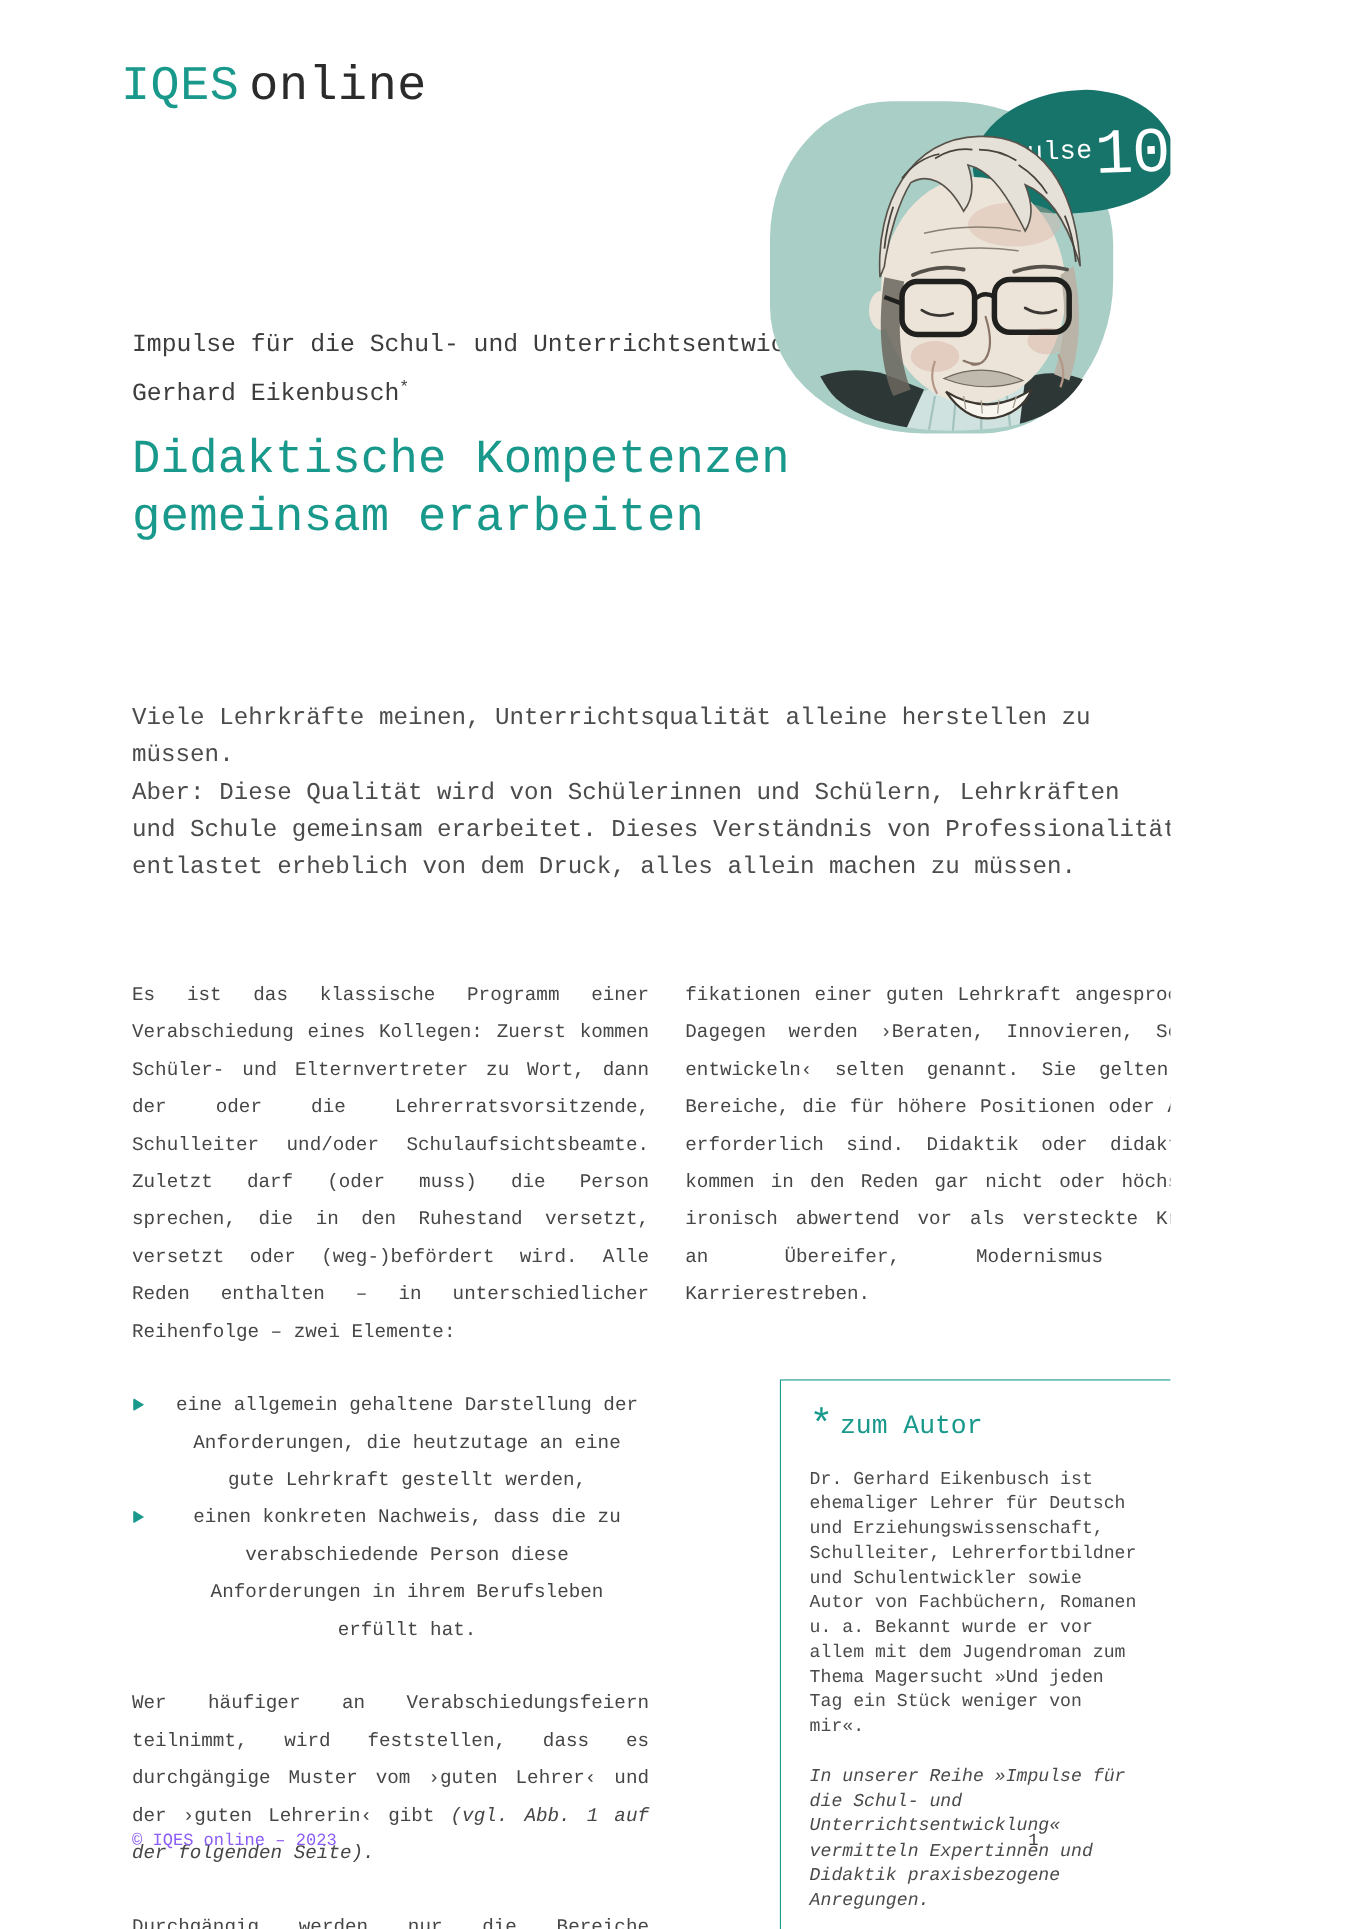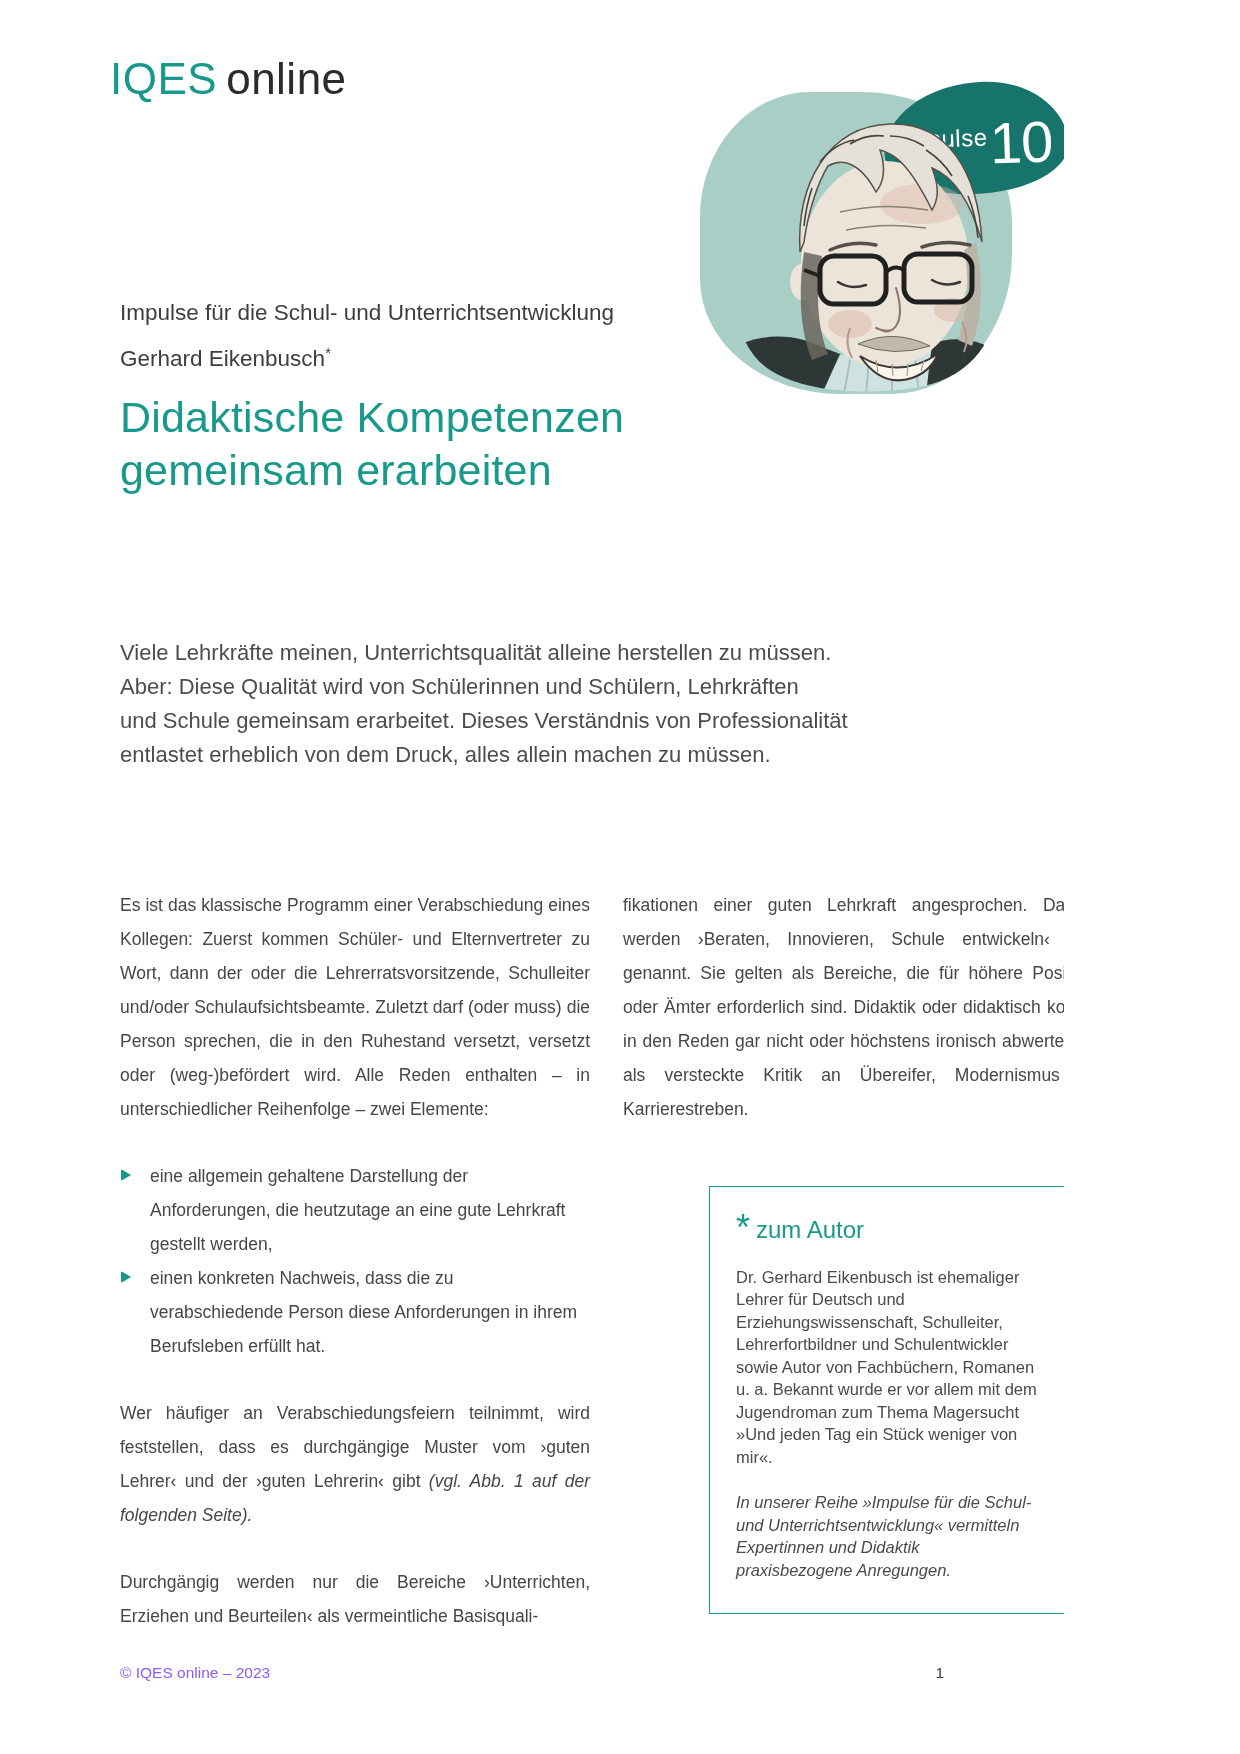--- a/index.html
+++ b/index.html
@@ -1,20 +1,20 @@
 <!DOCTYPE html>
 <html lang="de"><head>
 <meta charset="utf-8">
 <style>
   html,body{margin:0;padding:0;background:#ffffff;}
   .page{
     position:relative;
     width:1064px;height:1754px;
     background:#ffffff;
-    font-family:Liberation Sans, sans-serif;
+    font-family:Liberation Mono, monospace;
     color:#454545;
     overflow:hidden;
   }
   
   .logo{position:absolute;left:110px;top:54px;font-size:44px;letter-spacing:.5px;white-space:nowrap;}
   .logo .iqes{color:#18998b;}
   .logo .online{color:#2b2b2b;margin-left:9px;}
   
   .portrait-blob{
     position:absolute;left:700px;top:92px;width:312px;height:302px;
@@ -41,21 +41,21 @@
   .lead{position:absolute;left:120px;top:636px;width:960px;font-size:22px;line-height:34px;color:#4c4c4c;}
   
   .columns{
     position:absolute;left:120px;top:888px;width:1006px;
     display:grid;grid-template-columns:470px 491px;column-gap:33px;
     font-size:17.5px;line-height:34px;color:#464646;
   }
   .columns p{margin:0 0 33px 0;text-align:justify;}
   .columns p.last{margin-bottom:0;}
   .bullet-list{list-style:none;margin:0 0 33px 0;padding:0;}
-  .bullet-list li{position:relative;padding-left:30px;text-align:left;}
+  .bullet-list li{position:relative;padding-left:30px;text-align:center;}
   .bullet-tri{
     position:absolute;left:1px;top:10px;width:0;height:0;
     border-left:10px solid #18998b;border-top:6.5px solid transparent;border-bottom:6.5px solid transparent;
     border-radius:2px;
   }
   .em{font-style:italic;}
   
   .author-box{
     box-sizing:border-box;width:357px;margin:60px 0 0 86px;
     border:1.5px solid #18998b;padding:30px 26px 32px 26px;

